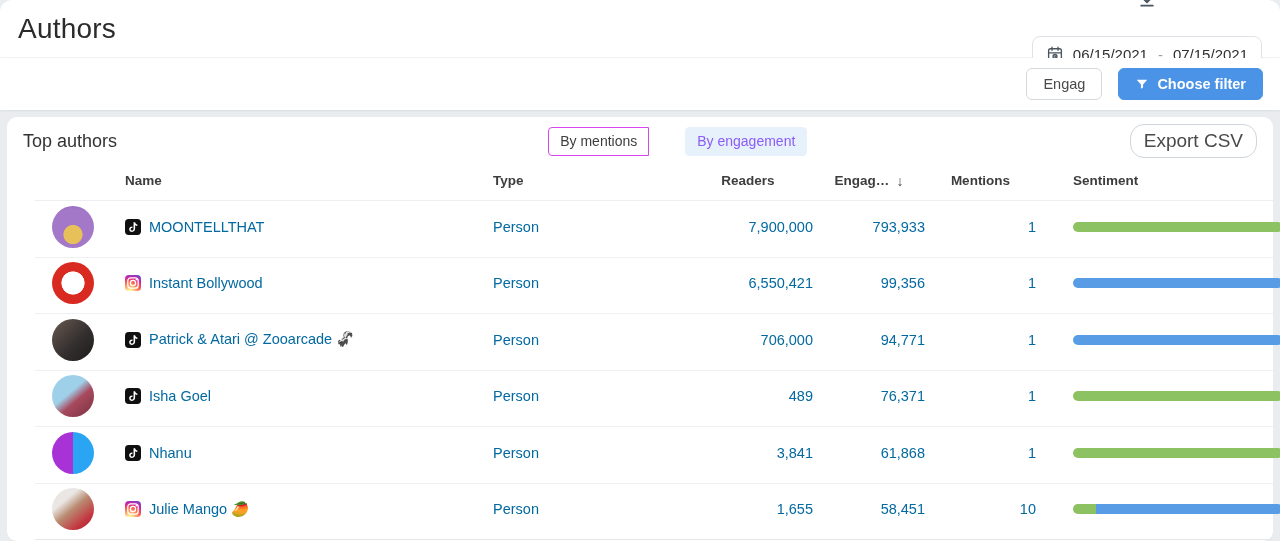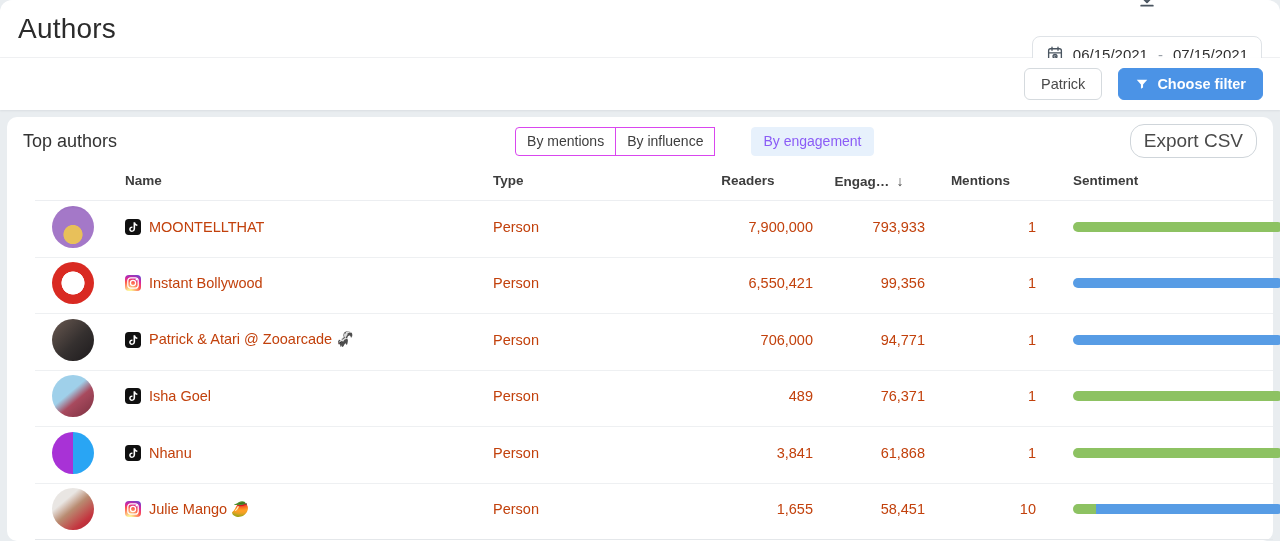--- a/index.html
+++ b/index.html
@@ -70,25 +70,25 @@
     display:grid;
     grid-template-columns:73px 368px 190px 130px 112px 111px 1fr;
     align-items:center;
     padding:0 16px 4px 17px;
     margin-left:28px;
   }
   .tbl-header {
     height:36px; font-size:13.5px; font-weight:700; color:#3d3d3d;
     border-bottom:1px solid #eceef1;
   }
-  .tbl-row { height:56.5px; border-bottom:1px solid #eef0f2; font-size:14.5px; color:#c2410c; }
+  .tbl-row { height:56.5px; border-bottom:1px solid #eef0f2; font-size:14.5px; color:#0369a1; }
   .col-num { text-align:center; }
   .cell-num { text-align:right; font-variant-numeric:tabular-nums; }
   .col-sent, .cell-sent { padding-left:37px; }
-  .hdr-eng { display:flex; align-items:flex-end; justify-content:center; gap:7px; }
+  .hdr-eng { display:flex; align-items:center; justify-content:center; gap:7px; }
   .sort-arrow { font-weight:400; color:#4a4a4a; font-size:14px; }
   .name-cell { display:flex; align-items:center; gap:8px; min-width:0; }
   .name-text { white-space:nowrap; overflow:hidden; text-overflow:ellipsis; }
   .platform { width:16px; height:16px; flex:0 0 16px; display:flex; }
   .avatar { width:42px; height:42px; border-radius:50%; }
   .av-1 { background:radial-gradient(circle at 50% 68%, #e8c05a 0 26%, #a478c8 28% 72%, #8356ad 100%); }
   .av-2 { background:radial-gradient(circle at 50% 50%, #fff 0 38%, #d92a22 40% 88%, #8c1612 90% 100%); }
   .av-3 { background:linear-gradient(135deg,#6a5a52 0%,#35302f 55%,#1d1a1c 100%); }
   .av-4 { background:linear-gradient(140deg,#9fd0ea 0 42%,#a84a5e 60%,#792f3f 100%); }
   .av-5 { background:linear-gradient(90deg,#a832d6 0 50%,#29a5f4 50% 100%); }
@@ -125,37 +125,36 @@
         </svg>
       </span>
       <span>06/15/2021</span>
       <span class="date-sep">-</span>
       <span>07/15/2021</span>
     </div>
   </div>
 </header>
 
 <div class="toolbar">
-  <button class="btn btn-secondary">Patrick</button>
+  <button class="btn btn-secondary">Engag</button>
   <button class="btn btn-primary">
     <span>
       <svg width="14" height="14" viewBox="0 0 24 24" fill="#fff">
           <path d="M3 4.5h18l-7.2 8.2v5.5l-3.6 2v-7.5L3 4.5z"></path>
         </svg>
     </span>
     <span>Choose filter</span>
   </button>
 </div>
 
 <section class="card">
   <div class="card-header">
     <div class="card-title" style="padding-left:6px;">Top authors</div>
     <div class="tab-group">
       <button class="tab">By mentions</button>
-      <button class="tab">By influence</button>
       <button class="tab active">By engagement</button>
     </div>
     <button class="export-btn">Export CSV</button>
   </div>
 
   <div class="tbl-header">
     <div></div>
     <div>Name</div>
     <div>Type</div>
     <div class="col-num">Readers</div>

